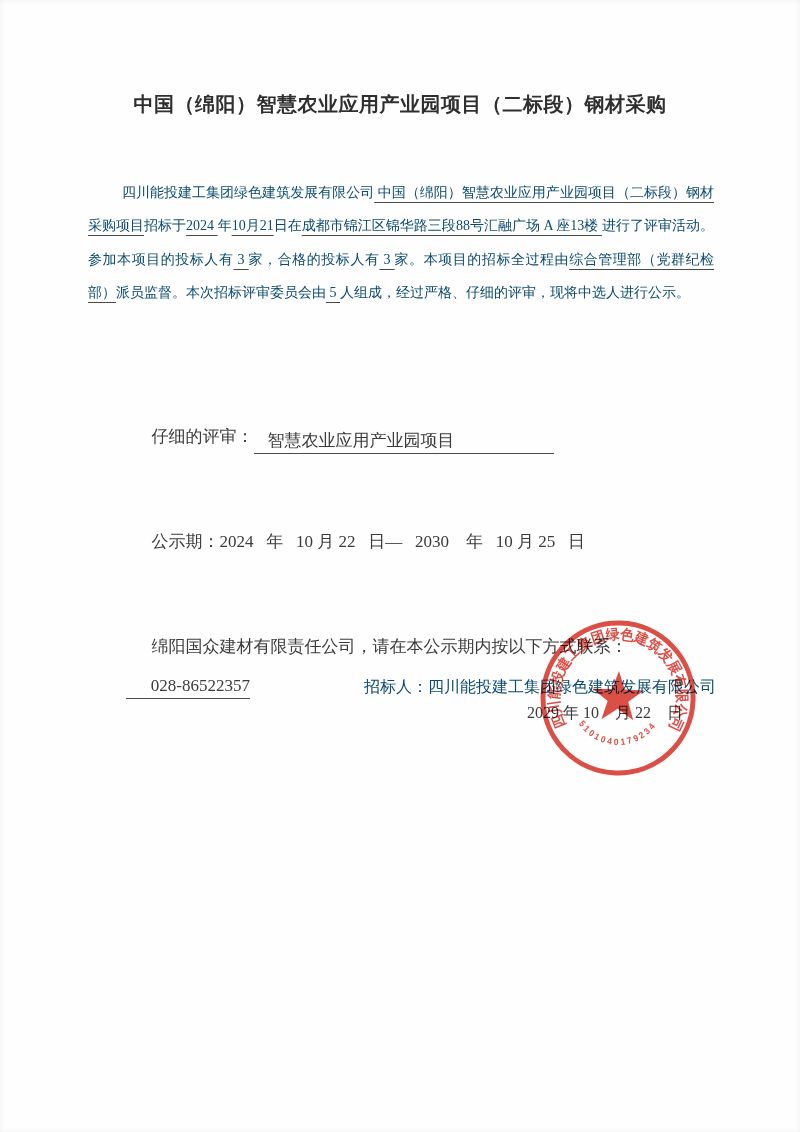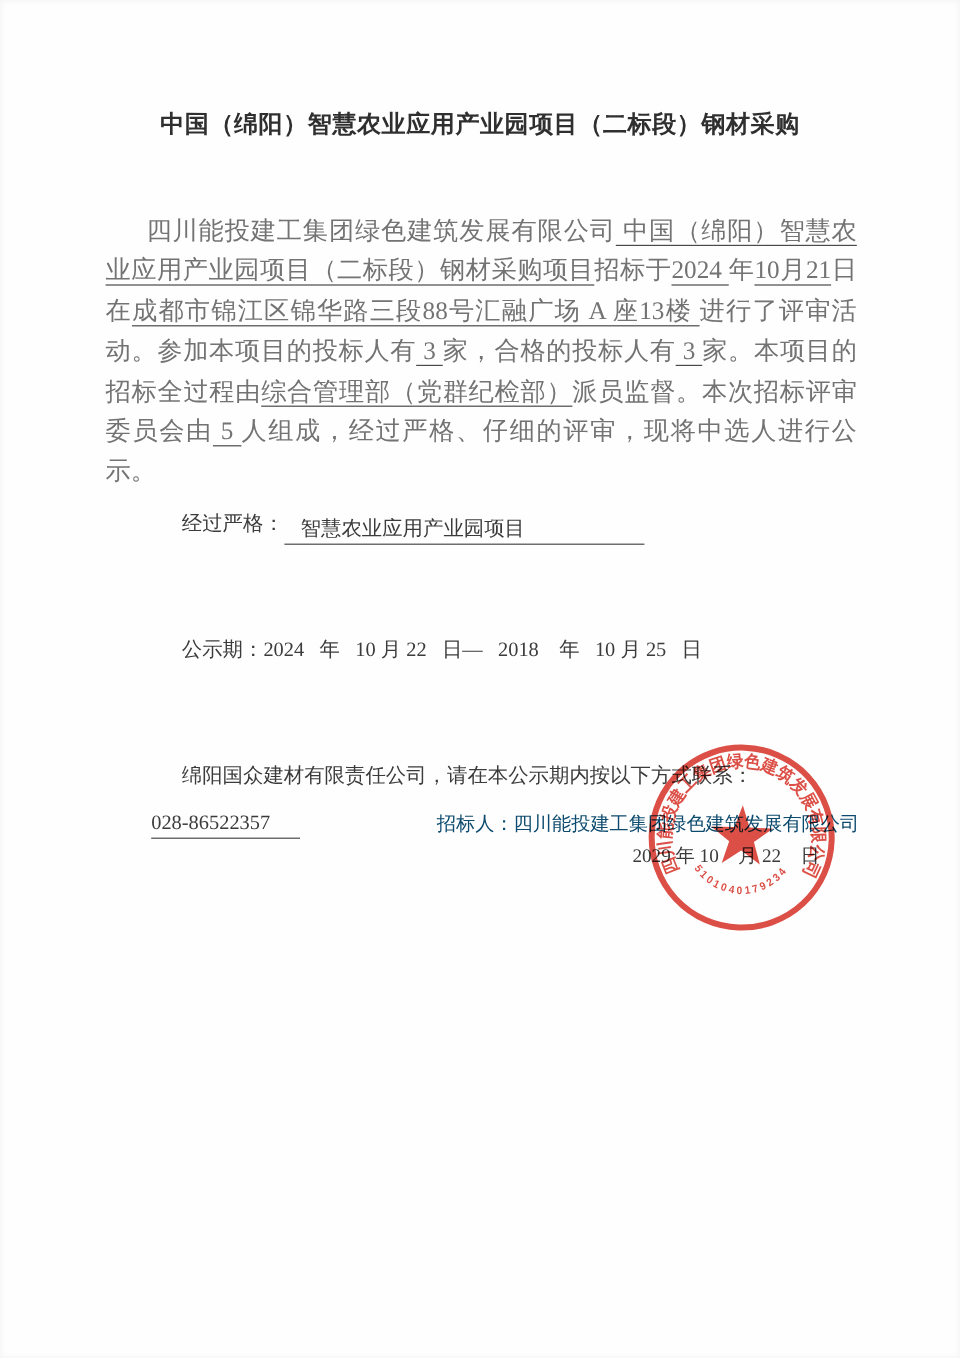--- a/index.html
+++ b/index.html
@@ -28,26 +28,26 @@
     color: #2f2f2f;
     line-height: 37px;
     letter-spacing: 0.5px;
   }
   
   .body-par {
     position: absolute;
     top: 176px;
     left: 88px;
     width: 626px;
-    font-size: 21px;
+    font-size: 14px;
     line-height: 33.4px;
     text-align: justify;
     text-align-last: left;
     text-indent: 34px;
-    color: #737373;
+    color: #0c4a6e;
   }
   .body-par span { white-space: pre-wrap; }
   .u {
     text-decoration: underline;
     text-underline-offset: 5px;
     text-decoration-thickness: 1.2px;
     text-decoration-color: #4a4a4a;
   }
   
   .mid-block {
@@ -64,21 +64,21 @@
     display: inline-block;
     width: 300px;
     padding-left: 14px;
     border-bottom: 1.5px solid #4a4a4a;
     line-height: 24px;
     vertical-align: bottom;
   }
   .fill-phone {
     display: inline-block;
     width: 124px;
-    text-align: left;
+    text-align: right;
     border-bottom: 1.5px solid #4a4a4a;
     line-height: 24px;
     vertical-align: bottom;
   }
   
   .sig-issuer {
     position: absolute;
     left: 348px;
     top: 659px;
     font-size: 16px;
@@ -124,24 +124,24 @@
 <div class="page">
 
   <div class="doc-title">
     <div>中国（绵阳）智慧农业应用产业园项目（二标段）钢材采购</div>
   </div>
 
   <div class="body-par"><span>四川能投建工集团绿色建筑发展有限公司</span><span class="u"> 中国（绵阳）智慧农业应用产业园项目（二标段）钢材采购项目</span><span>招标于</span><span class="u">2024 </span><span>年</span><span class="u">10月21</span><span>日在</span><span class="u">成都市锦江区锦华路三段88号汇融广场 A 座13楼 </span><span>进行了评审活动。参加本项目的投标人有</span><span class="u"> 3 </span><span>家，合格的投标人有</span><span class="u"> 3 </span><span>家。本项目的招标全过程由</span><span class="u">综合管理部（党群纪检部）</span><span>派员监督。本次招标评审委员会由</span><span class="u"> 5 </span><span>人组成，经过严格、仔细的评审，现将中选人进行公示。</span></div>
 
   <div class="mid-block">
     <div class="mid-line">
-      <span>经过严格：</span><span class="fill-winner">智慧农业应用产业园项目</span>
+      <span>仔细的评审：</span><span class="fill-winner">智慧农业应用产业园项目</span>
     </div>
     <div class="mid-line">
-      <span>公示期：</span><span>2024   年   10 月 22   日—   2018    年   10 月 25   日</span>
+      <span>公示期：</span><span>2024   年   10 月 22   日—   2030    年   10 月 25   日</span>
     </div>
     <div class="mid-line">
       <span>绵阳国众建材有限责任公司，请在本公示期内按以下方式联系：</span><span class="fill-phone">028-86522357</span>
     </div>
   </div>
 
   <div class="sig-issuer">
     <span>招标人：</span><span>四川能投建工集团绿色建筑发展有限公司</span>
   </div>
   <div class="sig-date">2029 年 10    月 22    日</div>

